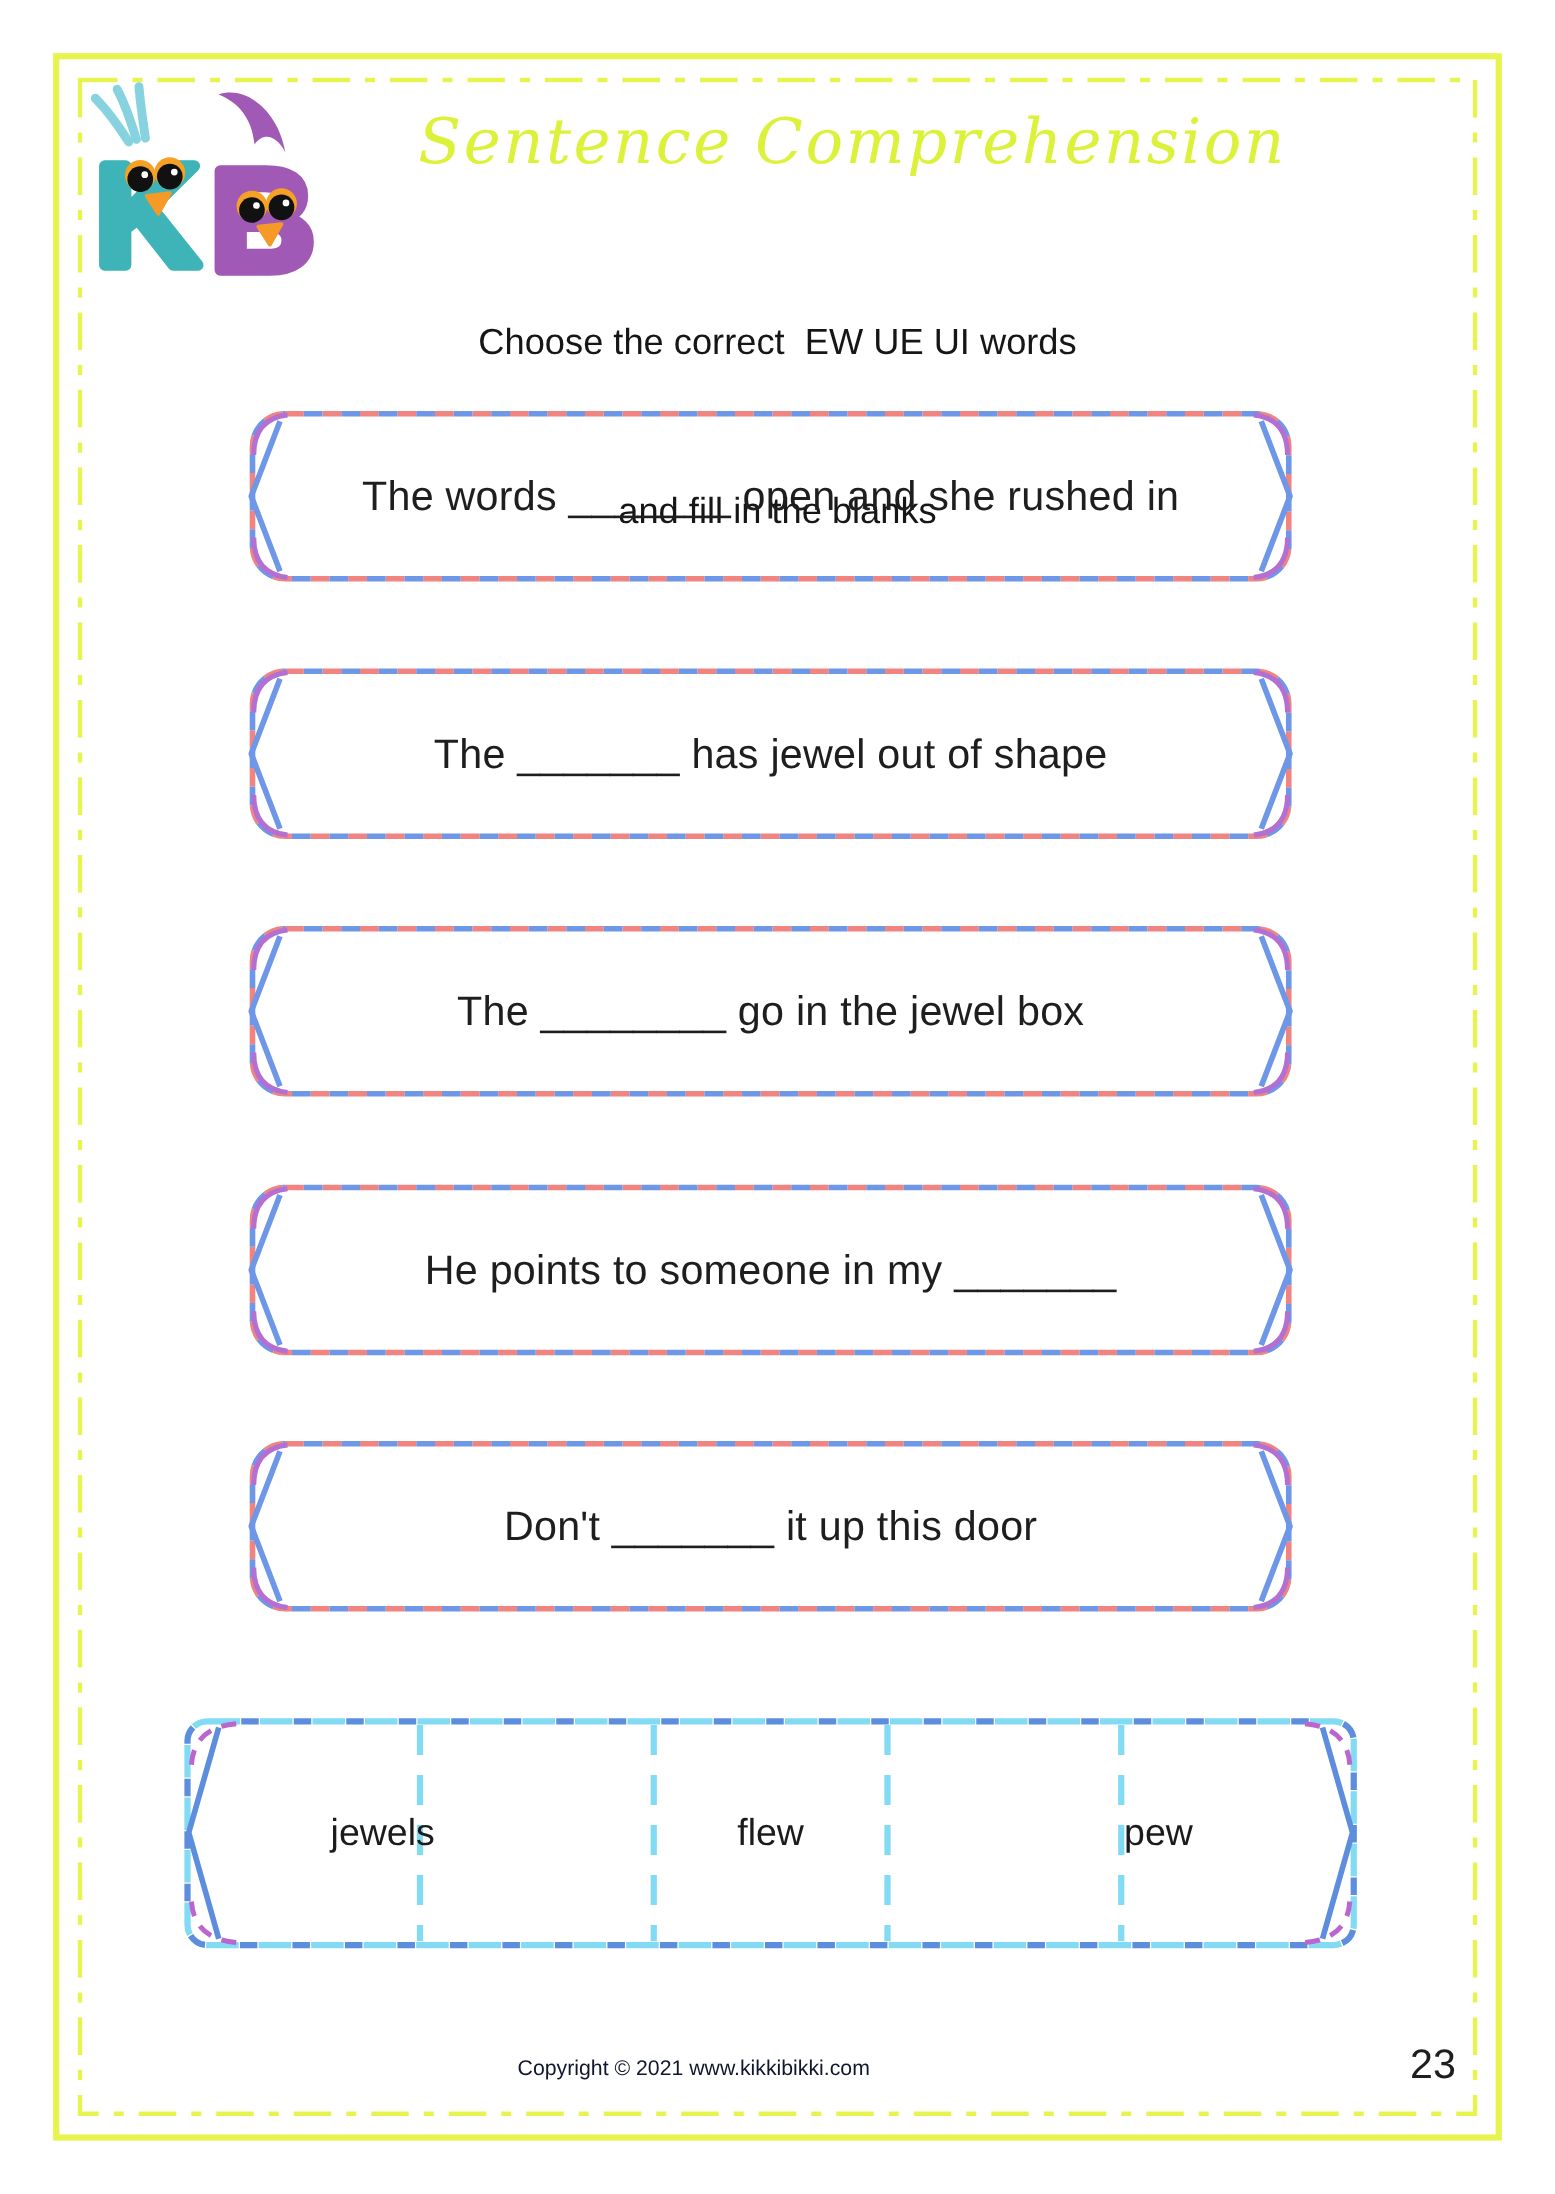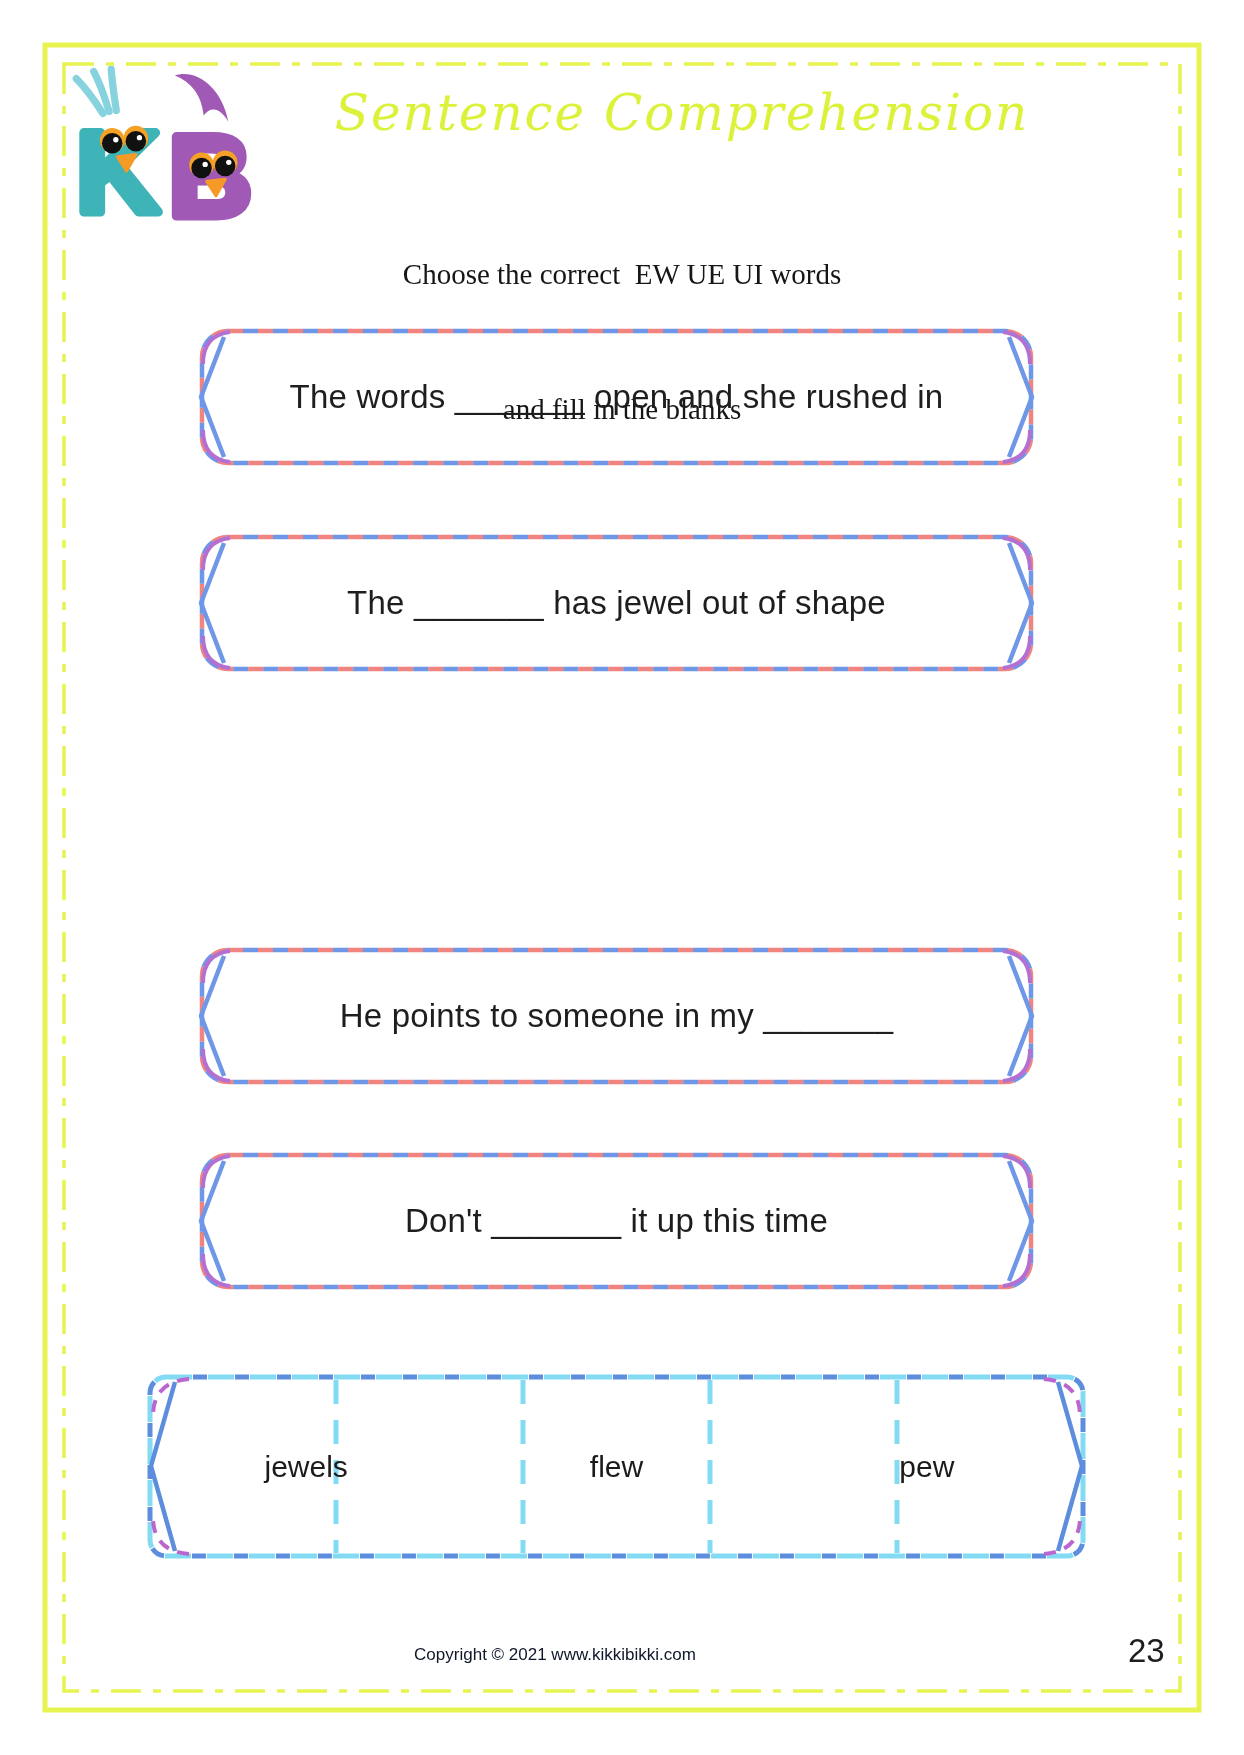--- a/index.html
+++ b/index.html
@@ -12,21 +12,20 @@
   .logo svg{width:100%;height:100%;}
   .title{
     position:absolute;top:84px;left:120px;right:0;text-align:center;
     font-size:50px;font-weight:normal;font-style:italic;letter-spacing:2px;
     color:#dcf23a;font-family:"DejaVu Serif", serif;
   }
   .subtitle{
     position:absolute;top:162px;left:0;right:0;text-align:center;
     font-size:29px;line-height:45px;color:#161616;white-space:pre-wrap;
     font-weight:500;
-    font-family:Liberation Serif, serif;
   }
   .sentence-box{position:absolute;left:188px;width:857px;height:142px;}
   .sentence-box svg{position:absolute;left:0;top:0;width:100%;height:100%;}
   .sentence-text{
     position:absolute;left:30px;right:30px;top:0;bottom:0;
     display:flex;align-items:center;justify-content:center;
     font-size:33px;color:#1e1e1e;letter-spacing:.2px;font-weight:500;
   }
   .word-bank{position:absolute;left:143px;top:1370px;width:947px;height:193px;}
   .word-bank svg{position:absolute;left:0;top:0;width:100%;height:100%;}
@@ -121,20 +120,35 @@
       <g stroke="#b46fd2" stroke-width="4" fill="none">
         <path d="M42 6 Q15 9 15 38"></path>
           <path d="M42 136 Q15 133 15 104"></path>
         <path d="M815 6 Q842 9 842 38"></path>
           <path d="M815 136 Q842 133 842 104"></path>
       </g>
     </svg>
     <div class="sentence-text">The _______ has jewel out of shape</div>
   </div>
 
+  <div class="sentence-box" style="top:738px">
+    <svg viewBox="0 0 857 142" preserveAspectRatio="none">
+      <rect x="14" y="5" width="829" height="132" rx="26" fill="none" stroke="#f08480" stroke-width="4.5" stroke-dasharray="15 15"></rect>
+      <rect x="14" y="5" width="829" height="132" rx="26" fill="none" stroke="#6e97e8" stroke-width="4.5" stroke-dasharray="15 15" stroke-dashoffset="15"></rect>
+      <path d="M36 11 L13 71 L36 131" fill="none" stroke="#6e97e8" stroke-width="4.5" stroke-linejoin="round"></path>
+      <path d="M821 11 L844 71 L821 131" fill="none" stroke="#6e97e8" stroke-width="4.5" stroke-linejoin="round"></path>
+      <g stroke="#b46fd2" stroke-width="4" fill="none">
+        <path d="M42 6 Q15 9 15 38"></path>
+          <path d="M42 136 Q15 133 15 104"></path>
+        <path d="M815 6 Q842 9 842 38"></path>
+          <path d="M815 136 Q842 133 842 104"></path>
+      </g>
+    </svg>
+    <div class="sentence-text">The ________ go in the jewel box</div>
+  </div>
 
   <div class="sentence-box" style="top:945px">
     <svg viewBox="0 0 857 142" preserveAspectRatio="none">
       <rect x="14" y="5" width="829" height="132" rx="26" fill="none" stroke="#f08480" stroke-width="4.5" stroke-dasharray="15 15"></rect>
       <rect x="14" y="5" width="829" height="132" rx="26" fill="none" stroke="#6e97e8" stroke-width="4.5" stroke-dasharray="15 15" stroke-dashoffset="15"></rect>
       <path d="M36 11 L13 71 L36 131" fill="none" stroke="#6e97e8" stroke-width="4.5" stroke-linejoin="round"></path>
       <path d="M821 11 L844 71 L821 131" fill="none" stroke="#6e97e8" stroke-width="4.5" stroke-linejoin="round"></path>
       <g stroke="#b46fd2" stroke-width="4" fill="none">
         <path d="M42 6 Q15 9 15 38"></path>
           <path d="M42 136 Q15 133 15 104"></path>
@@ -151,21 +165,21 @@
       <rect x="14" y="5" width="829" height="132" rx="26" fill="none" stroke="#6e97e8" stroke-width="4.5" stroke-dasharray="15 15" stroke-dashoffset="15"></rect>
       <path d="M36 11 L13 71 L36 131" fill="none" stroke="#6e97e8" stroke-width="4.5" stroke-linejoin="round"></path>
       <path d="M821 11 L844 71 L821 131" fill="none" stroke="#6e97e8" stroke-width="4.5" stroke-linejoin="round"></path>
       <g stroke="#b46fd2" stroke-width="4" fill="none">
         <path d="M42 6 Q15 9 15 38"></path>
           <path d="M42 136 Q15 133 15 104"></path>
         <path d="M815 6 Q842 9 842 38"></path>
           <path d="M815 136 Q842 133 842 104"></path>
       </g>
     </svg>
-    <div class="sentence-text">Don't _______ it up this time</div>
+    <div class="sentence-text">Don't _______ it up this door</div>
   </div>
 
   <div class="word-bank">
     <svg viewBox="0 0 947 193" preserveAspectRatio="none">
       <rect x="7" y="7" width="933" height="179" rx="16" fill="none" stroke="#82dbf3" stroke-width="5" stroke-dasharray="26 16"></rect>
       <rect x="7" y="7" width="933" height="179" rx="16" fill="none" stroke="#5d8edd" stroke-width="5" stroke-dasharray="14 28" stroke-dashoffset="-27"></rect>
       <g stroke="#82dbf3" stroke-width="5" stroke-dasharray="24 16">
         <line x1="193" y1="10" x2="193" y2="183"></line>
         <line x1="380" y1="10" x2="380" y2="183"></line>
         <line x1="567" y1="10" x2="567" y2="183"></line>

